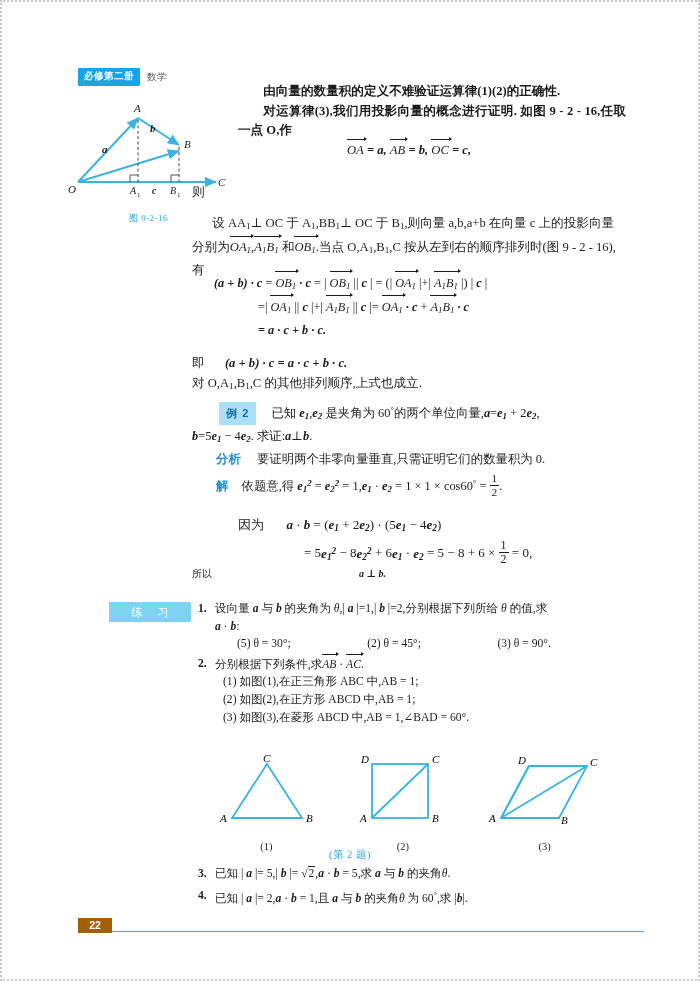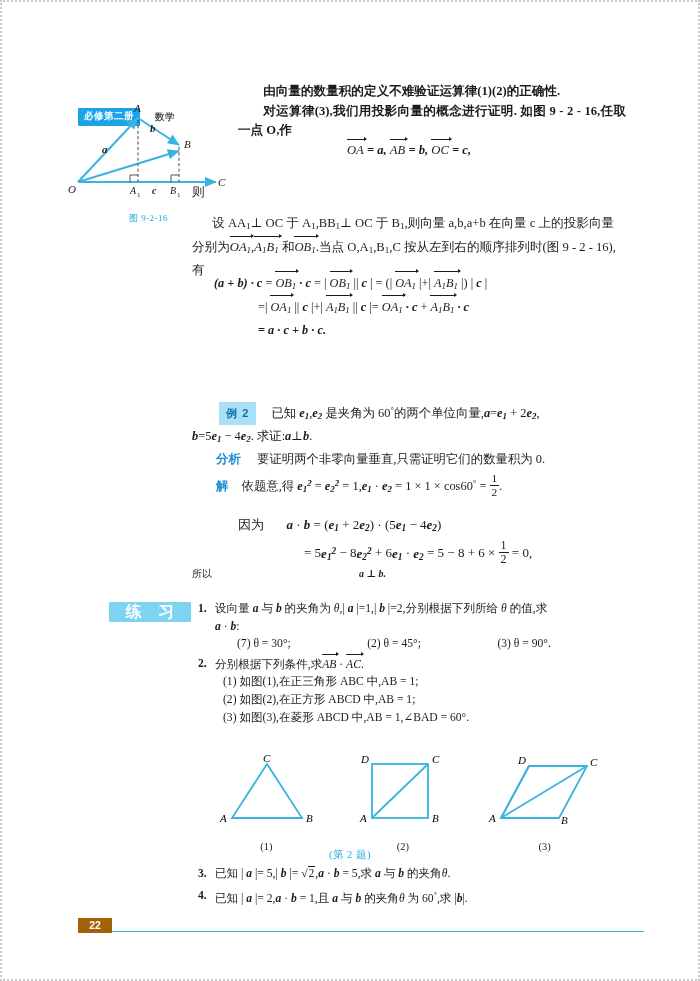--- a/index.html
+++ b/index.html
@@ -14,32 +14,32 @@
     position:relative;
     width:700px;height:981px;
     box-sizing:border-box;
     border:2px dotted #c8c8c8;
     background:#fff;
   }
 
   
   .header{
     position:absolute;left:76px;top:66px;
-    display:flex;align-items:center;gap:15px;margin-top:40px;
+    display:flex;align-items:center;gap:7px;
   }
   .hdr-badge{
     background:#1ba3e8;color:#fff;
     font-family:"Liberation Sans","DejaVu Sans",sans-serif;
     font-size:9.5px;font-weight:bold;
     padding:2px 6px 3px 6px;
     letter-spacing:0.5px;
     border-radius:1px;
   }
   .hdr-sub{
-    color:#555;font-size:9.5px;font-weight:bold;
+    color:#555;font-size:9.5px;font-weight:normal;
     font-family:"Liberation Sans","DejaVu Sans",sans-serif;
     letter-spacing:0.5px;
   }
 
   
   .fig916{position:absolute;left:64px;top:96px;width:165px;}
   .fig916 .cap{
     text-align:center;color:#29a8e0;font-size:9px;margin-top:2px;
     font-family:"Liberation Serif","DejaVu Serif",serif;letter-spacing:.5px;
   }
@@ -92,21 +92,21 @@
     letter-spacing:1px;
   }
   .blue-key{color:#1f8fd0;font-weight:bold;}
 
   
   .practice-badge{
     position:absolute;left:107px;top:600px;
     width:82px;height:20px;line-height:20px;
     background:#7fd3f2;color:#ffffff;text-align:center;
     font-family:"Liberation Sans","DejaVu Sans",sans-serif;
-    font-weight:bold;font-size:16px;letter-spacing:6px;
+    font-weight:normal;font-size:11px;letter-spacing:6px;
     text-indent:6px;border-radius:1px;
   }
   .ex-wrap{
     position:absolute;left:196px;top:598px;width:430px;
     font-size:11.6px;line-height:17.6px;
   }
   .ex-item{position:relative;padding-left:17px;margin-bottom:2px;}
   .ex-num{position:absolute;left:0;top:0;font-weight:bold;}
   .sub-list{padding-left:8px;}
   .opts{display:flex;}
@@ -220,20 +220,28 @@
     </div>
     <div style="padding-left:44px;">
       =| <span class="vec"><span class="lbl">OA<span class="sub">1</span></span></span> || <span class="bi">c</span> |+|
       <span class="vec"><span class="lbl">A<span class="sub">1</span>B<span class="sub">1</span></span></span> || <span class="bi">c</span> |=
       <span class="vec"><span class="lbl">OA<span class="sub">1</span></span></span> <span class="bi">·&nbsp;c</span> +
       <span class="vec"><span class="lbl">A<span class="sub">1</span>B<span class="sub">1</span></span></span> <span class="bi">·&nbsp;c</span>
     </div>
     <div style="padding-left:44px;" class="bi">= a · c + b · c.</div>
   </div>
 
+  <div style="position:absolute;left:190px;top:352px;width:440px;font-size:12.6px;line-height:19.5px;">
+    <div>
+      <span>即</span>
+      <span style="display:inline-block;width:14px;"></span>
+      <span class="bi">(a + b) · c = a · c + b · c.</span>
+    </div>
+    <div><span>对 O,A</span><span class="sub">1</span><span>,B</span><span class="sub">1</span><span>,C 的其他排列顺序,上式也成立.</span></div>
+  </div>
 
   <div style="position:absolute;left:190px;top:398px;width:438px;font-size:12.4px;line-height:20px;">
     <div>
       <span style="display:inline-block;width:24px;"></span>
       <span class="ex-badge">例 2</span>
       <span style="display:inline-block;width:12px;"></span>已知 <span class="bi">e<span class="sub">1</span></span>,<span class="bi">e<span class="sub">2</span></span> 是夹角为 60<span class="sup">°</span>的两个单位向量,<span class="bi">a</span>=<span class="bi">e<span class="sub">1</span></span>&nbsp;+&nbsp;2<span class="bi">e<span class="sub">2</span></span>,
     </div>
     <div>
       <span class="bi">b</span>=5<span class="bi">e<span class="sub">1</span></span>&nbsp;−&nbsp;4<span class="bi">e<span class="sub">2</span></span>.&nbsp;求证:<span class="bi">a</span>⊥<span class="bi">b</span>.
     </div>
@@ -267,21 +275,21 @@
 
   <div class="practice-badge">练 习</div>
 
   <div class="ex-wrap">
 
     <div class="ex-item">
       <span class="ex-num">1.</span>
       <div>设向量 <span class="bi">a</span> 与 <span class="bi">b</span> 的夹角为 <i>θ</i>,| <span class="bi">a</span> |=1,| <span class="bi">b</span> |=2,分别根据下列所给 <i>θ</i> 的值,求</div>
       <div><span class="bi">a</span> · <span class="bi">b</span>:</div>
       <div class="opts" style="padding-left:22px;">
-        <div>(7) θ = 30°;</div>
+        <div>(5) θ = 30°;</div>
         <div>(2) θ = 45°;</div>
         <div>(3) θ = 90°.</div>
       </div>
     </div>
 
     <div class="ex-item" style="margin-top:2px;">
       <span class="ex-num">2.</span>
       <div>分别根据下列条件,求<span class="vec"><span class="lbl">AB</span></span> · <span class="vec"><span class="lbl">AC</span></span>.</div>
       <div class="sub-list">(1) 如图(1),在正三角形 ABC 中,AB = 1;</div>
       <div class="sub-list">(2) 如图(2),在正方形 ABCD 中,AB = 1;</div>

